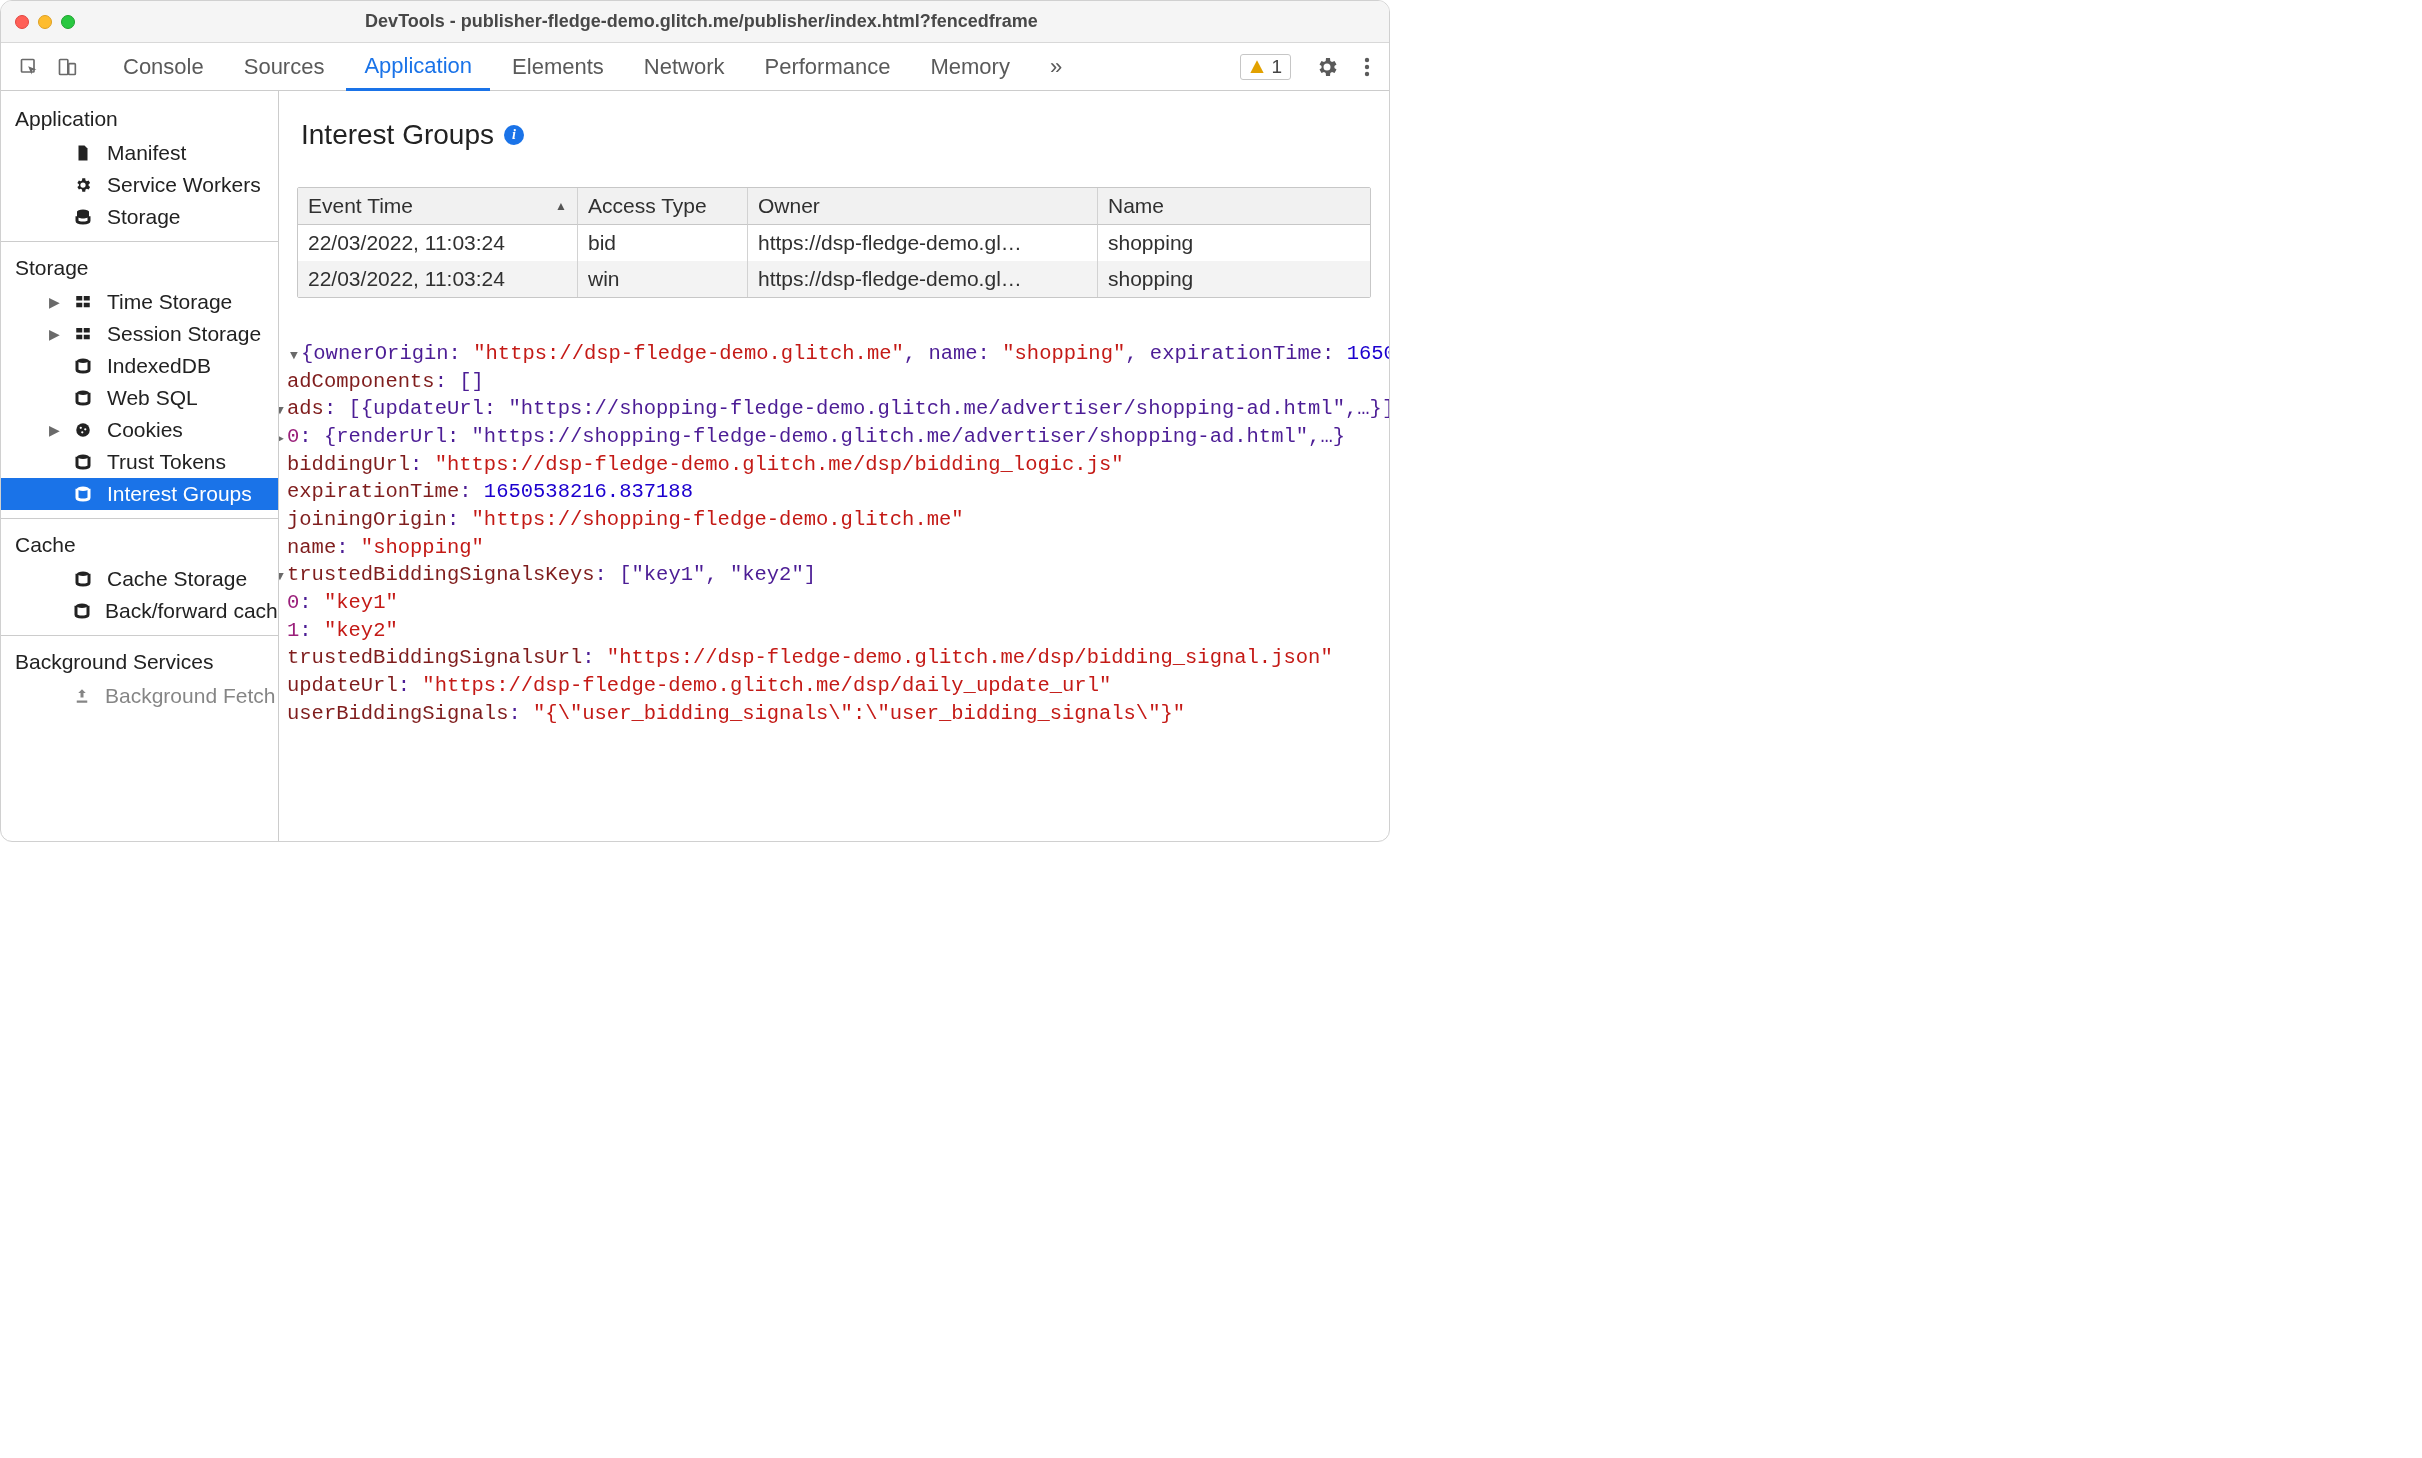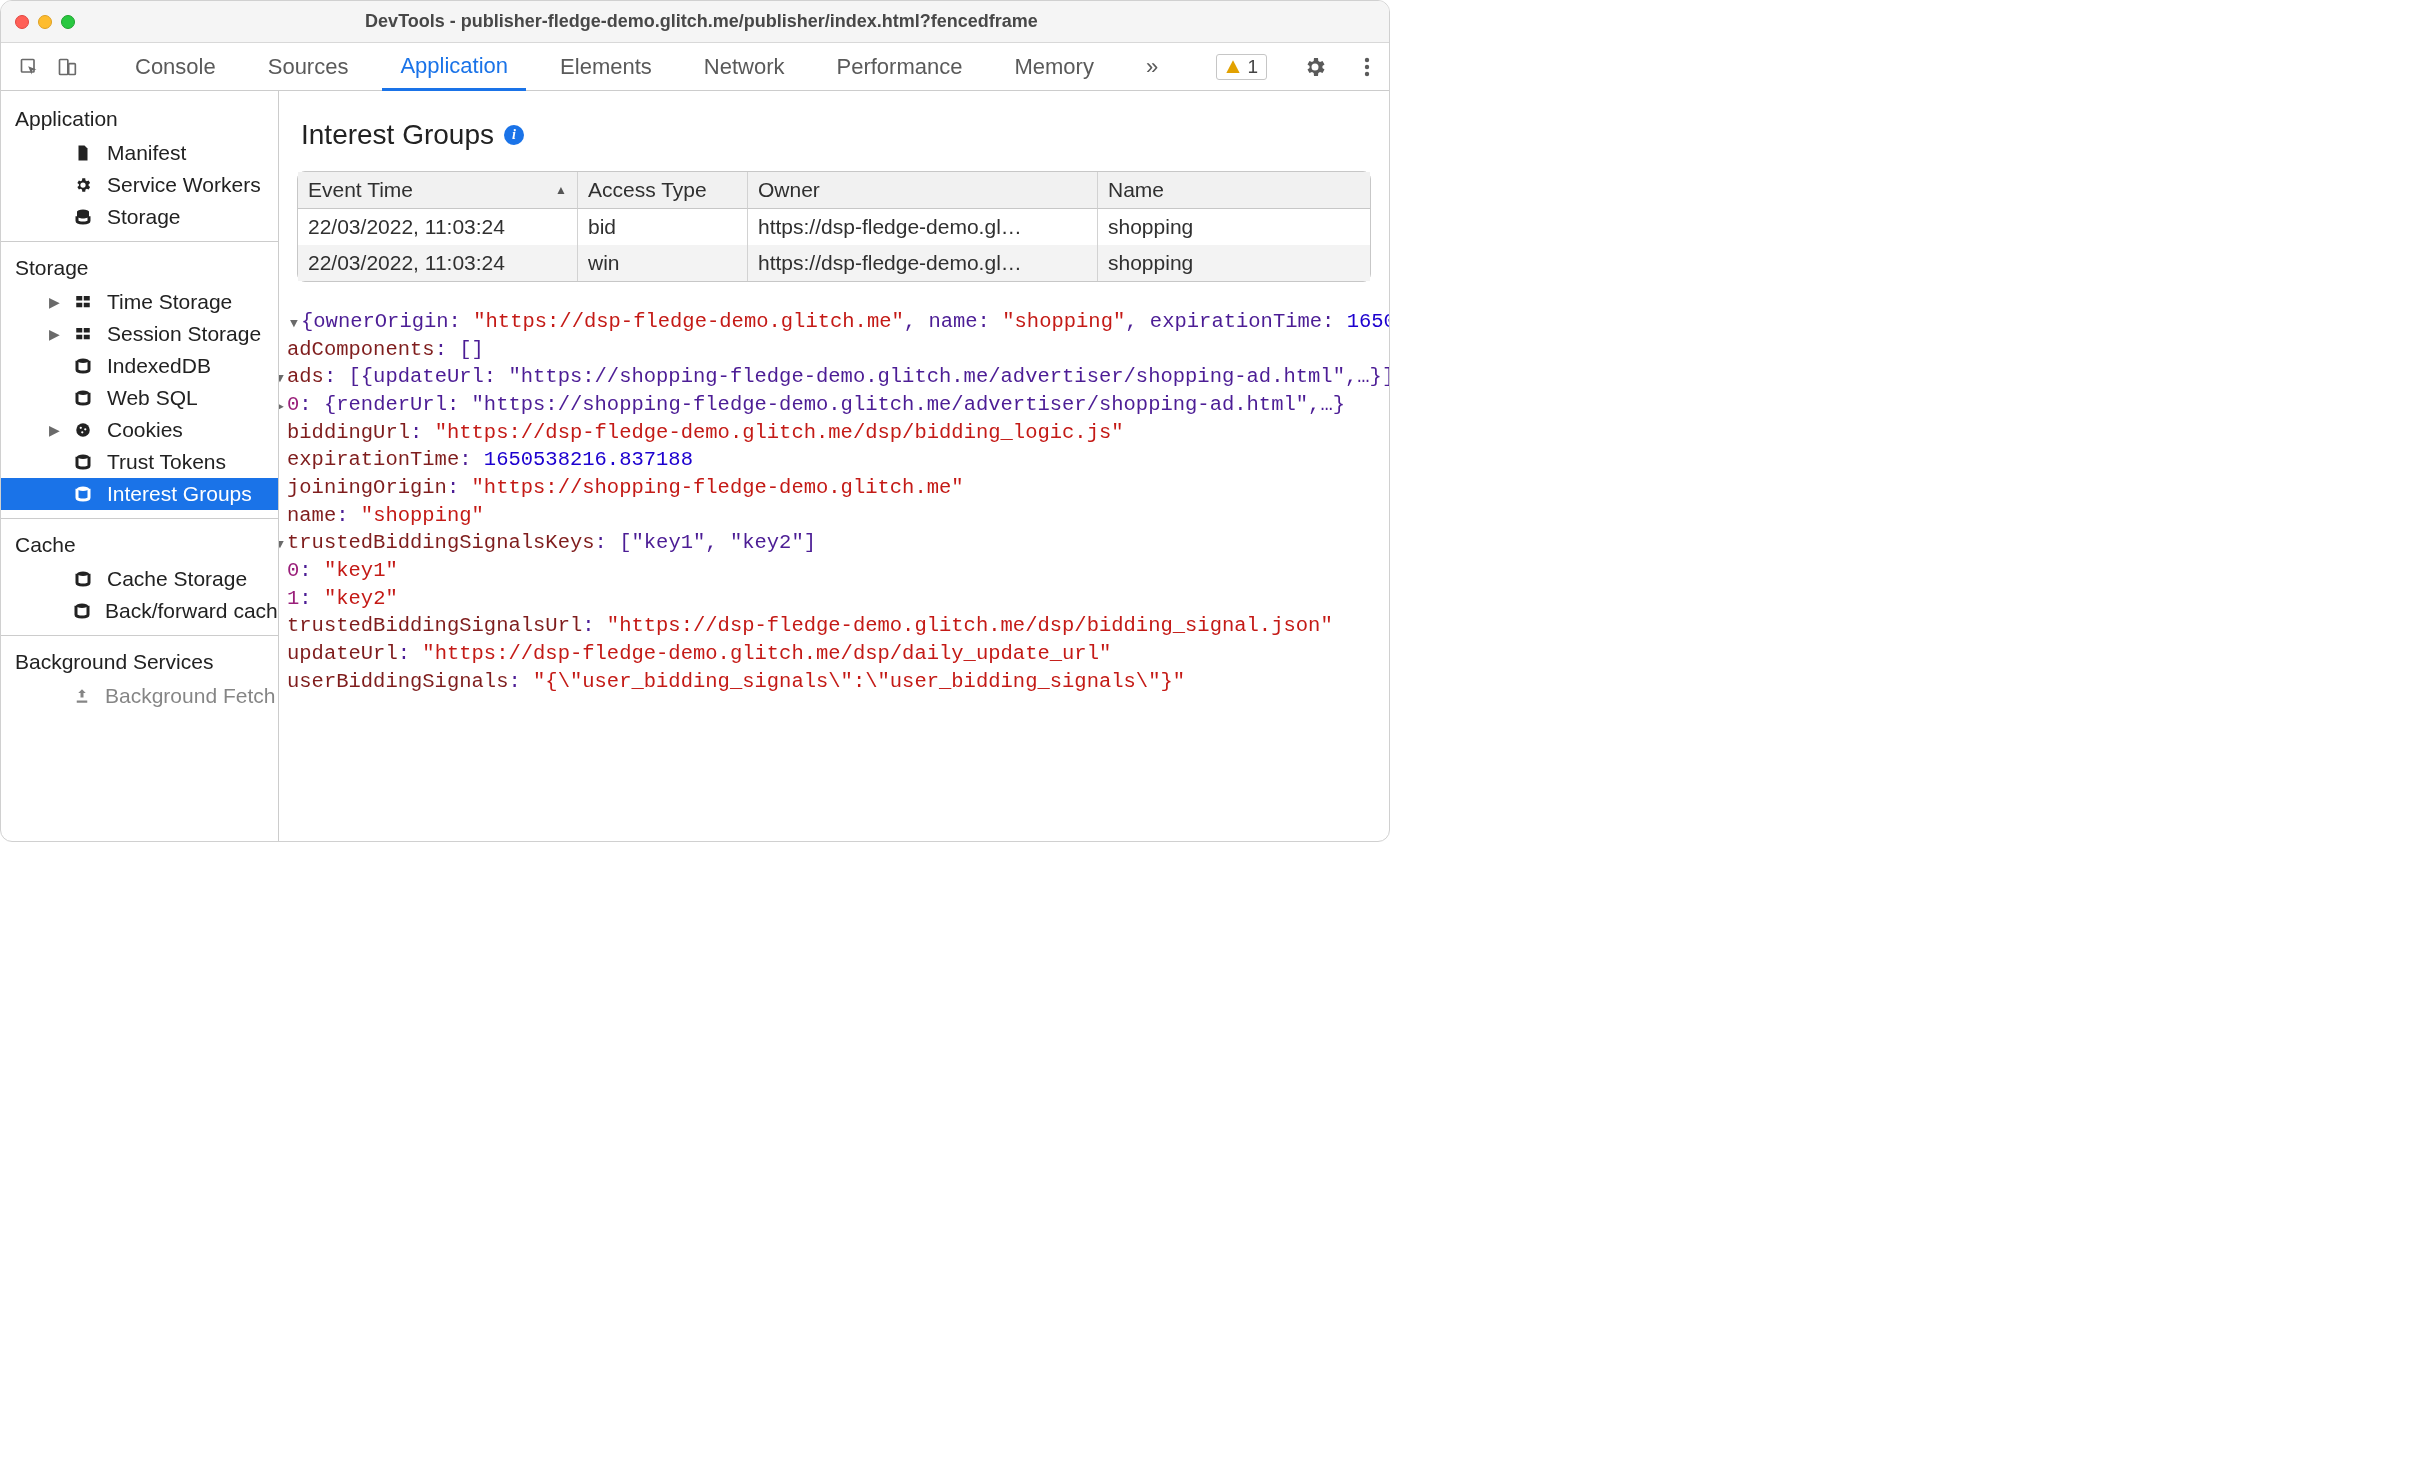--- a/index.html
+++ b/index.html
@@ -42,21 +42,21 @@
     pointer-events: none;
     padding-left: 13px;
   }
   
   .tabstrip {
     height: 48px;
     border-bottom: 1px solid #ccc;
     display: flex;
     align-items: center;
     padding: 0 18px;
-    gap: 16px;
+    gap: 4px;
     font-size: 22px;
     color: #5a5a5a;
   }
   .tabstrip .left-icons { display: flex; gap: 18px; color:#6a6a6a; margin-right: 24px;}
   .tab {
     padding: 0 18px;
     height: 100%;
     display: flex; align-items: center;
     cursor: default;
   }
@@ -114,23 +114,23 @@
     color: #222;
   }
   .info-badge {
     width: 20px; height: 20px; border-radius: 50%;
     background: #1a73e8; color: #fff;
     display: inline-flex; align-items: center; justify-content: center;
     font-size: 14px; font-weight: 700;
     font-family: Georgia, serif; font-style: italic;
   }
   .table {
-    margin: 0 18px;
+    margin: 16px 18px;
     border: 1px solid #c7c7c7;
-    border-radius: 8px;
+    border-radius: 2px;
     font-size: 21px;
   }
   .thead, .trow {
     display: grid;
     grid-template-columns: 280px 170px 350px auto;
   }
   .thead { background: #f1f1f1; }
   .th, .td {
     padding: 6px 10px;
     border-right: 1px solid #d2d2d2;

